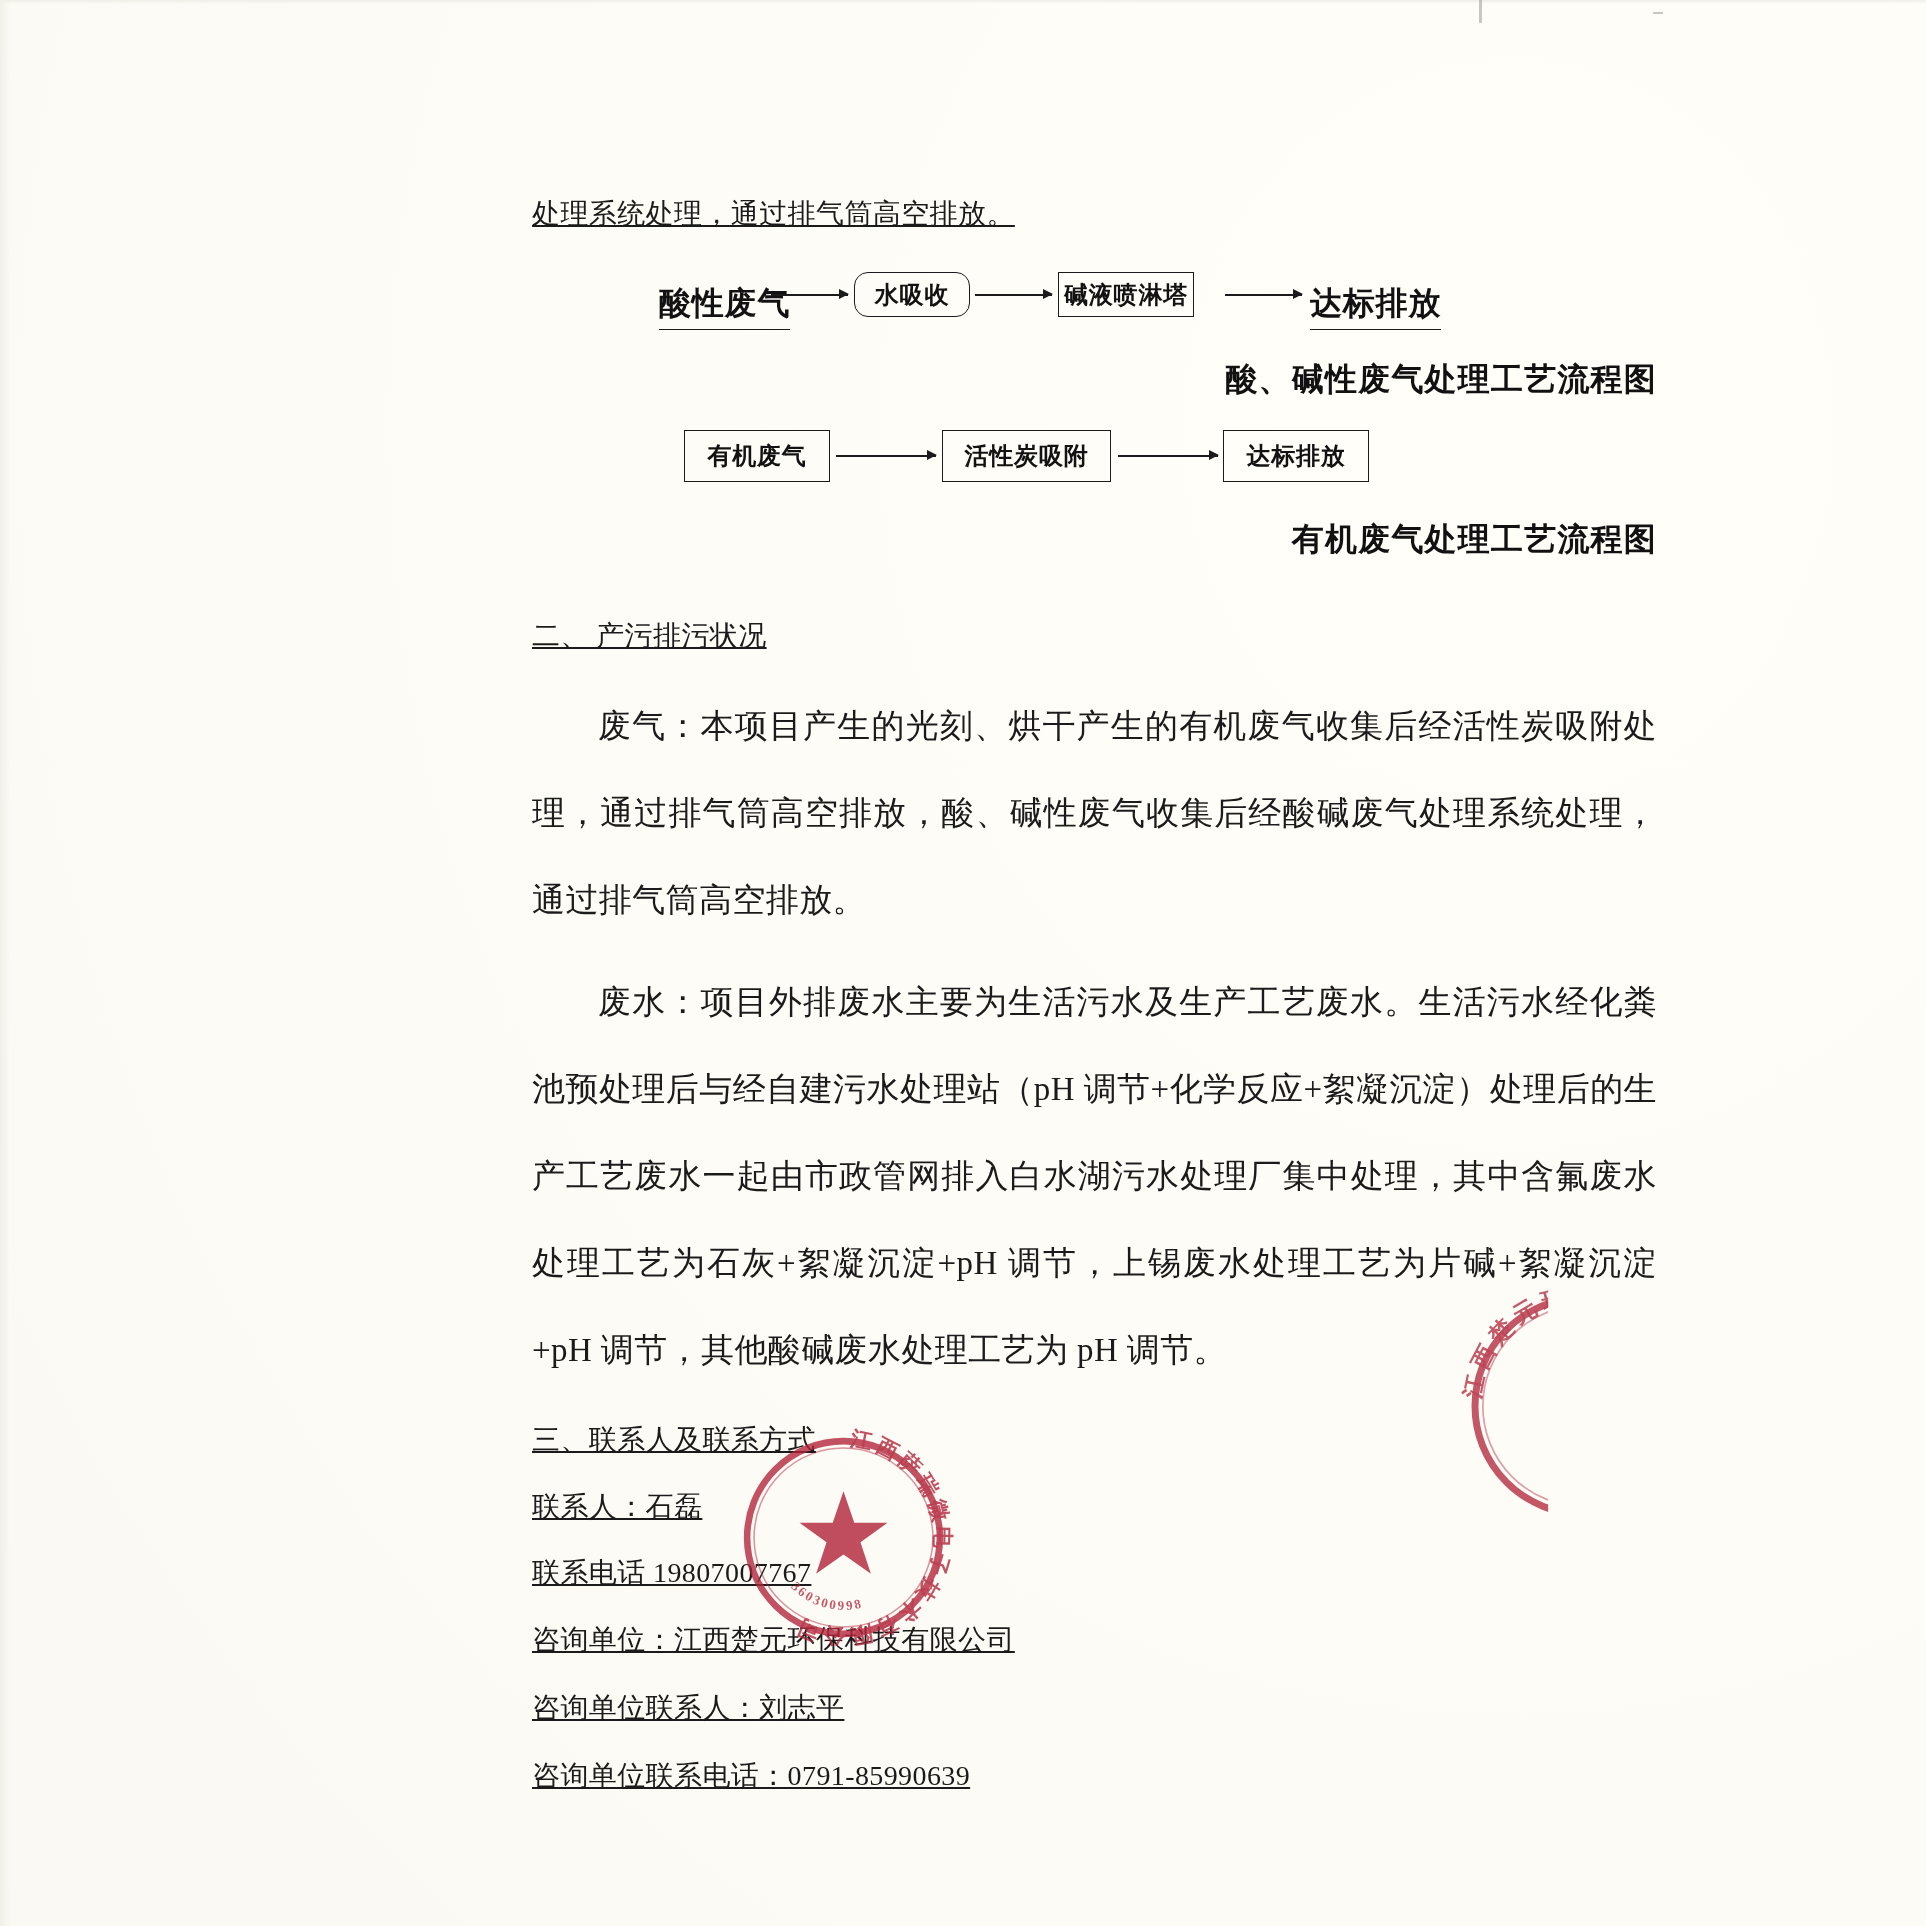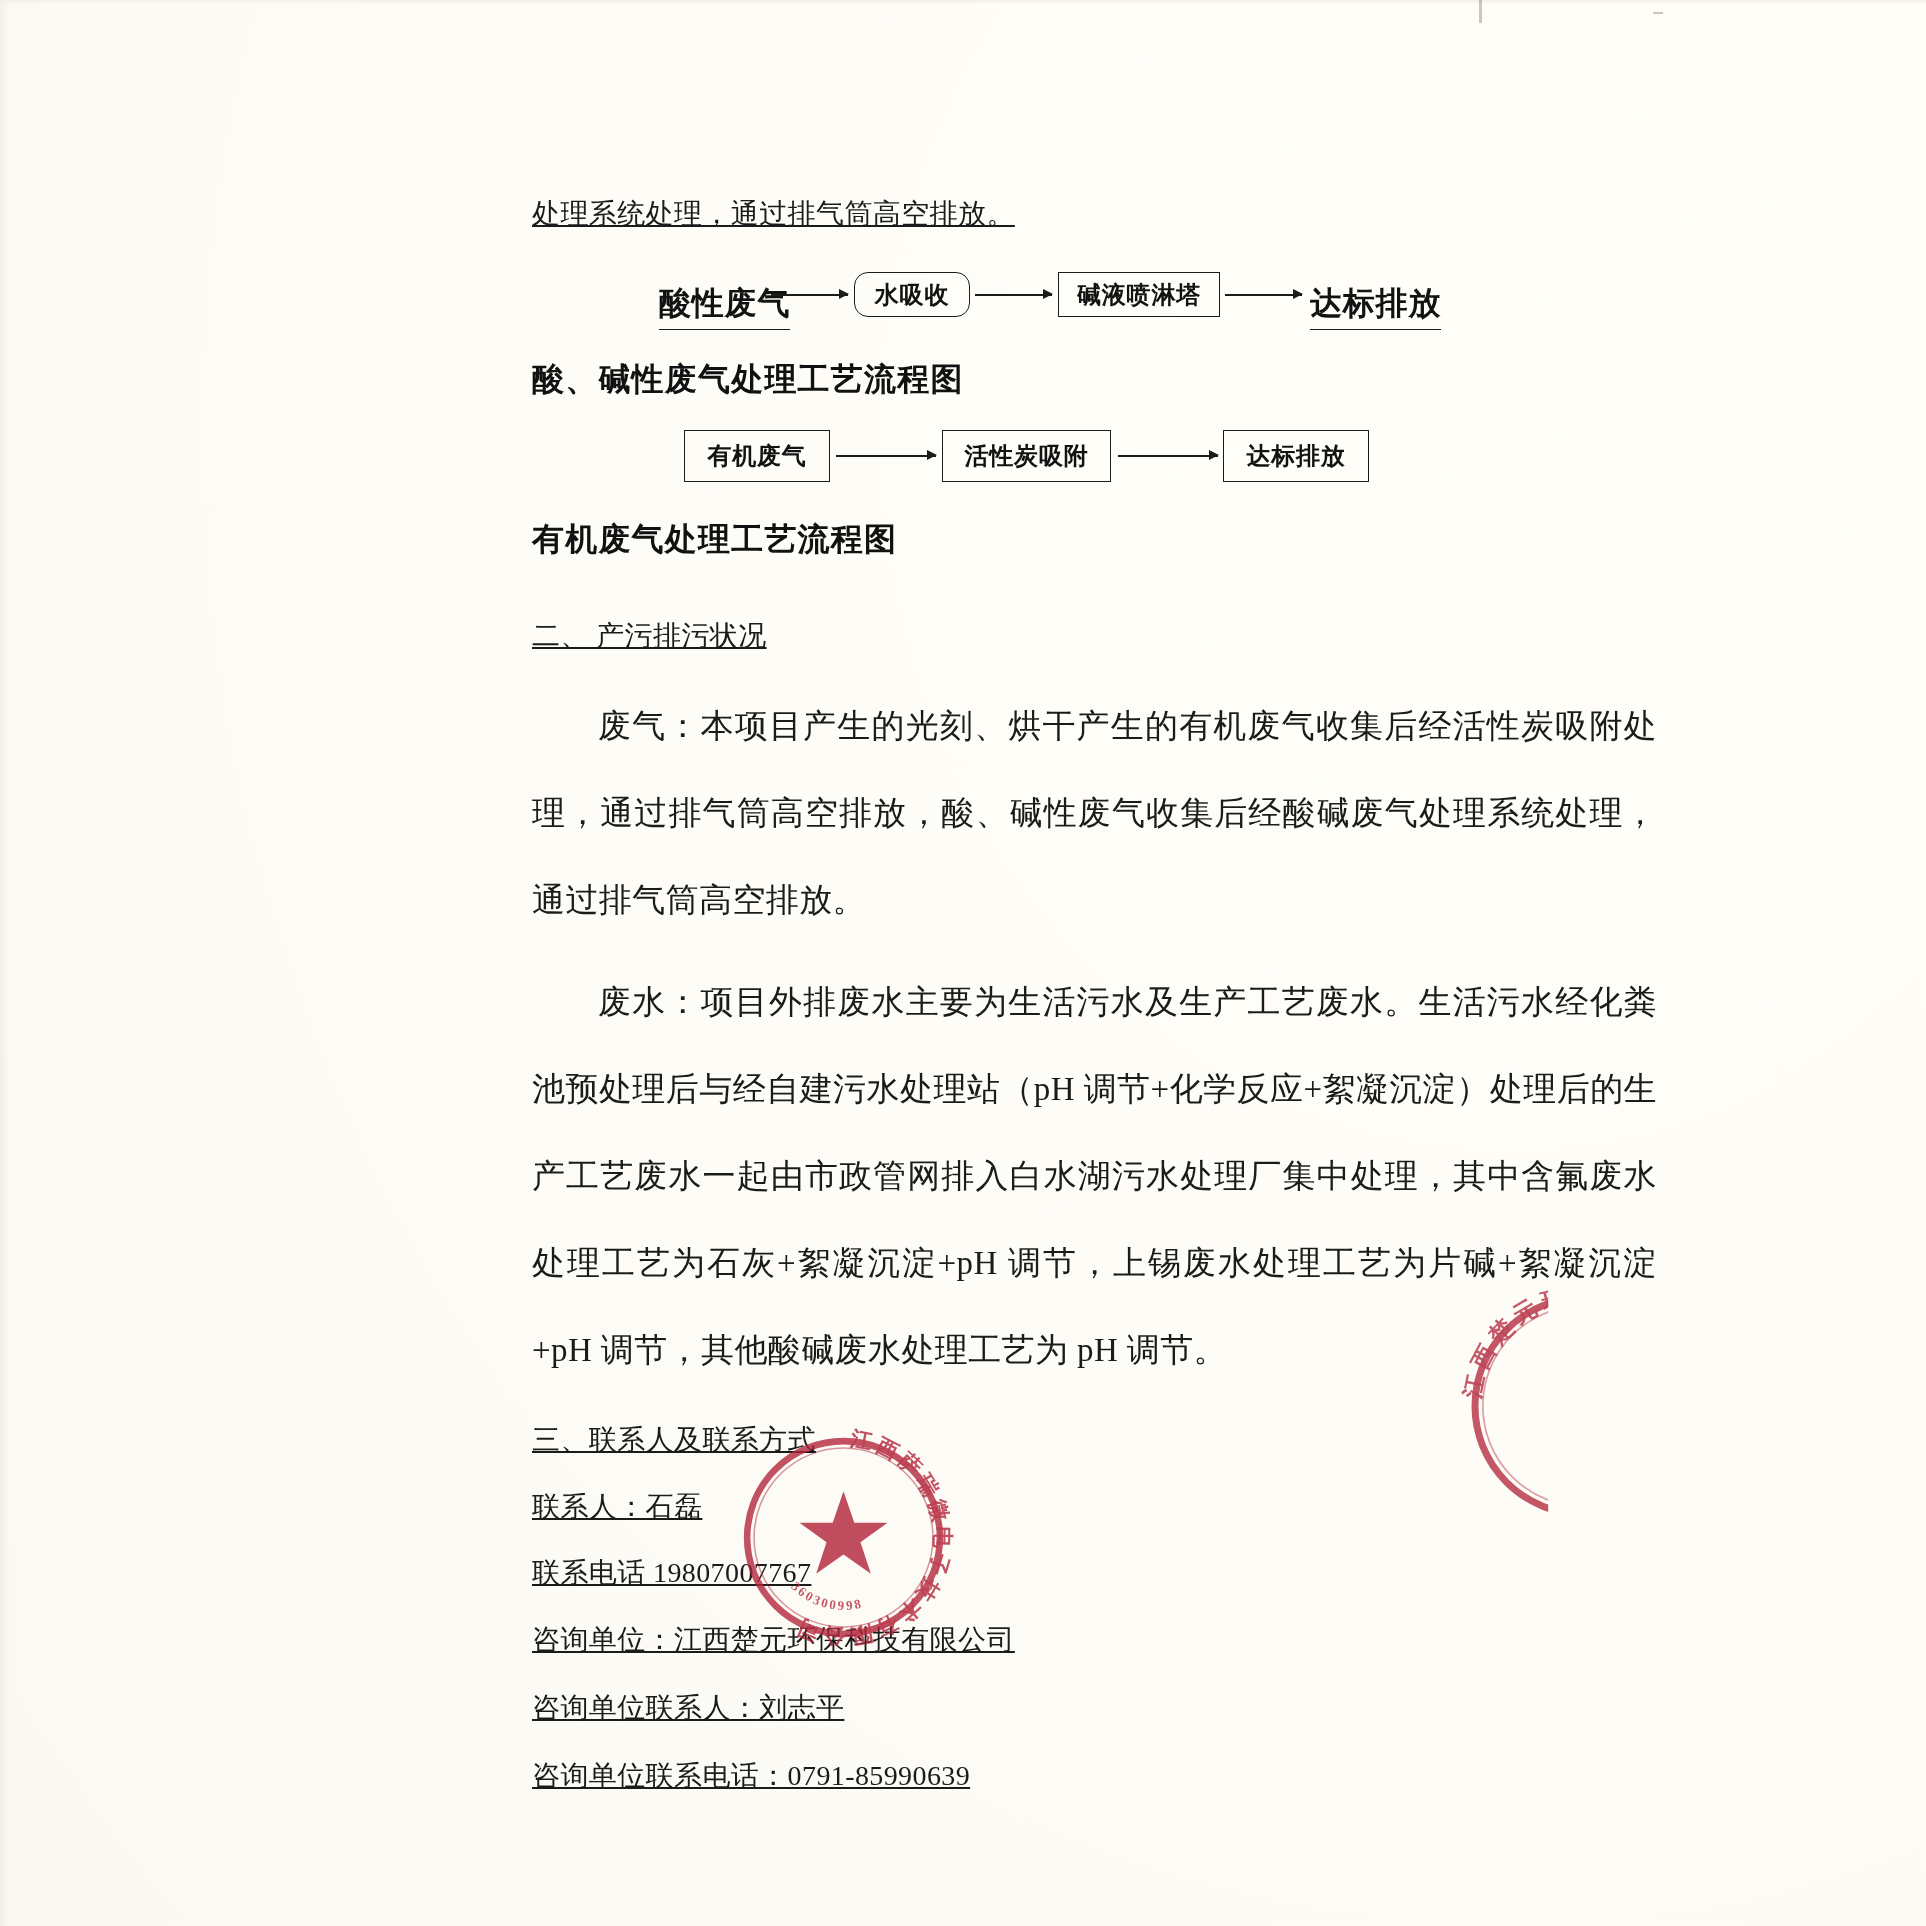--- a/index.html
+++ b/index.html
@@ -99,21 +99,21 @@
   .farrow::after {
     content: "";
     position: absolute;
     right: -0.8px;
     top: -5px;
     border-left: 10px solid #1b1b1b;
     border-top: 5.8px solid transparent;
     border-bottom: 5.8px solid transparent;
   }
   .caption {
-    text-align: left;
+    text-align: right;
     font-size: 32px;
     font-weight: bold;
     letter-spacing: 1.2px;
     color: #111;
   }
 
   
   #seal {
     position: absolute;
     left: 724px;
@@ -156,21 +156,21 @@
 
   <div id="content">
 
     <div class="line">处理系统处理，通过排气筒高空排放。</div>
 
     <div class="flow" style="height:89px; margin-top:17px;">
       <div class="flabel" style="left:127px; top:22.3px;">酸性废气</div>
       <div class="farrow" style="left:239px; top:34px; width:77px;"></div>
       <div class="fbox" style="left:322px; top:12.3px; width:116px; height:45px;border-radius:14px;">水吸收</div>
       <div class="farrow" style="left:443px; top:34px; width:77px;"></div>
-      <div class="fbox" style="left:526px; top:12.3px; width:162px; height:45px;">碱液喷淋塔</div>
+      <div class="fbox" style="left:526px; top:12.3px; width:136px; height:45px;">碱液喷淋塔</div>
       <div class="farrow" style="left:693px; top:34px; width:77px;"></div>
       <div class="flabel" style="left:778px; top:22.3px;">达标排放</div>
     </div>
 
     <div class="caption" style="margin-top:9.2px;">酸、碱性废气处理工艺流程图</div>
 
     <div class="flow" style="height:96px; margin-top:16px;">
       <div class="fbox" style="left:152px; top:11.6px; width:146px; height:52px;">有机废气</div>
       <div class="farrow" style="left:304px; top:37px; width:100px;"></div>
       <div class="fbox" style="left:410px; top:11.6px; width:169px; height:52px;">活性炭吸附</div>

